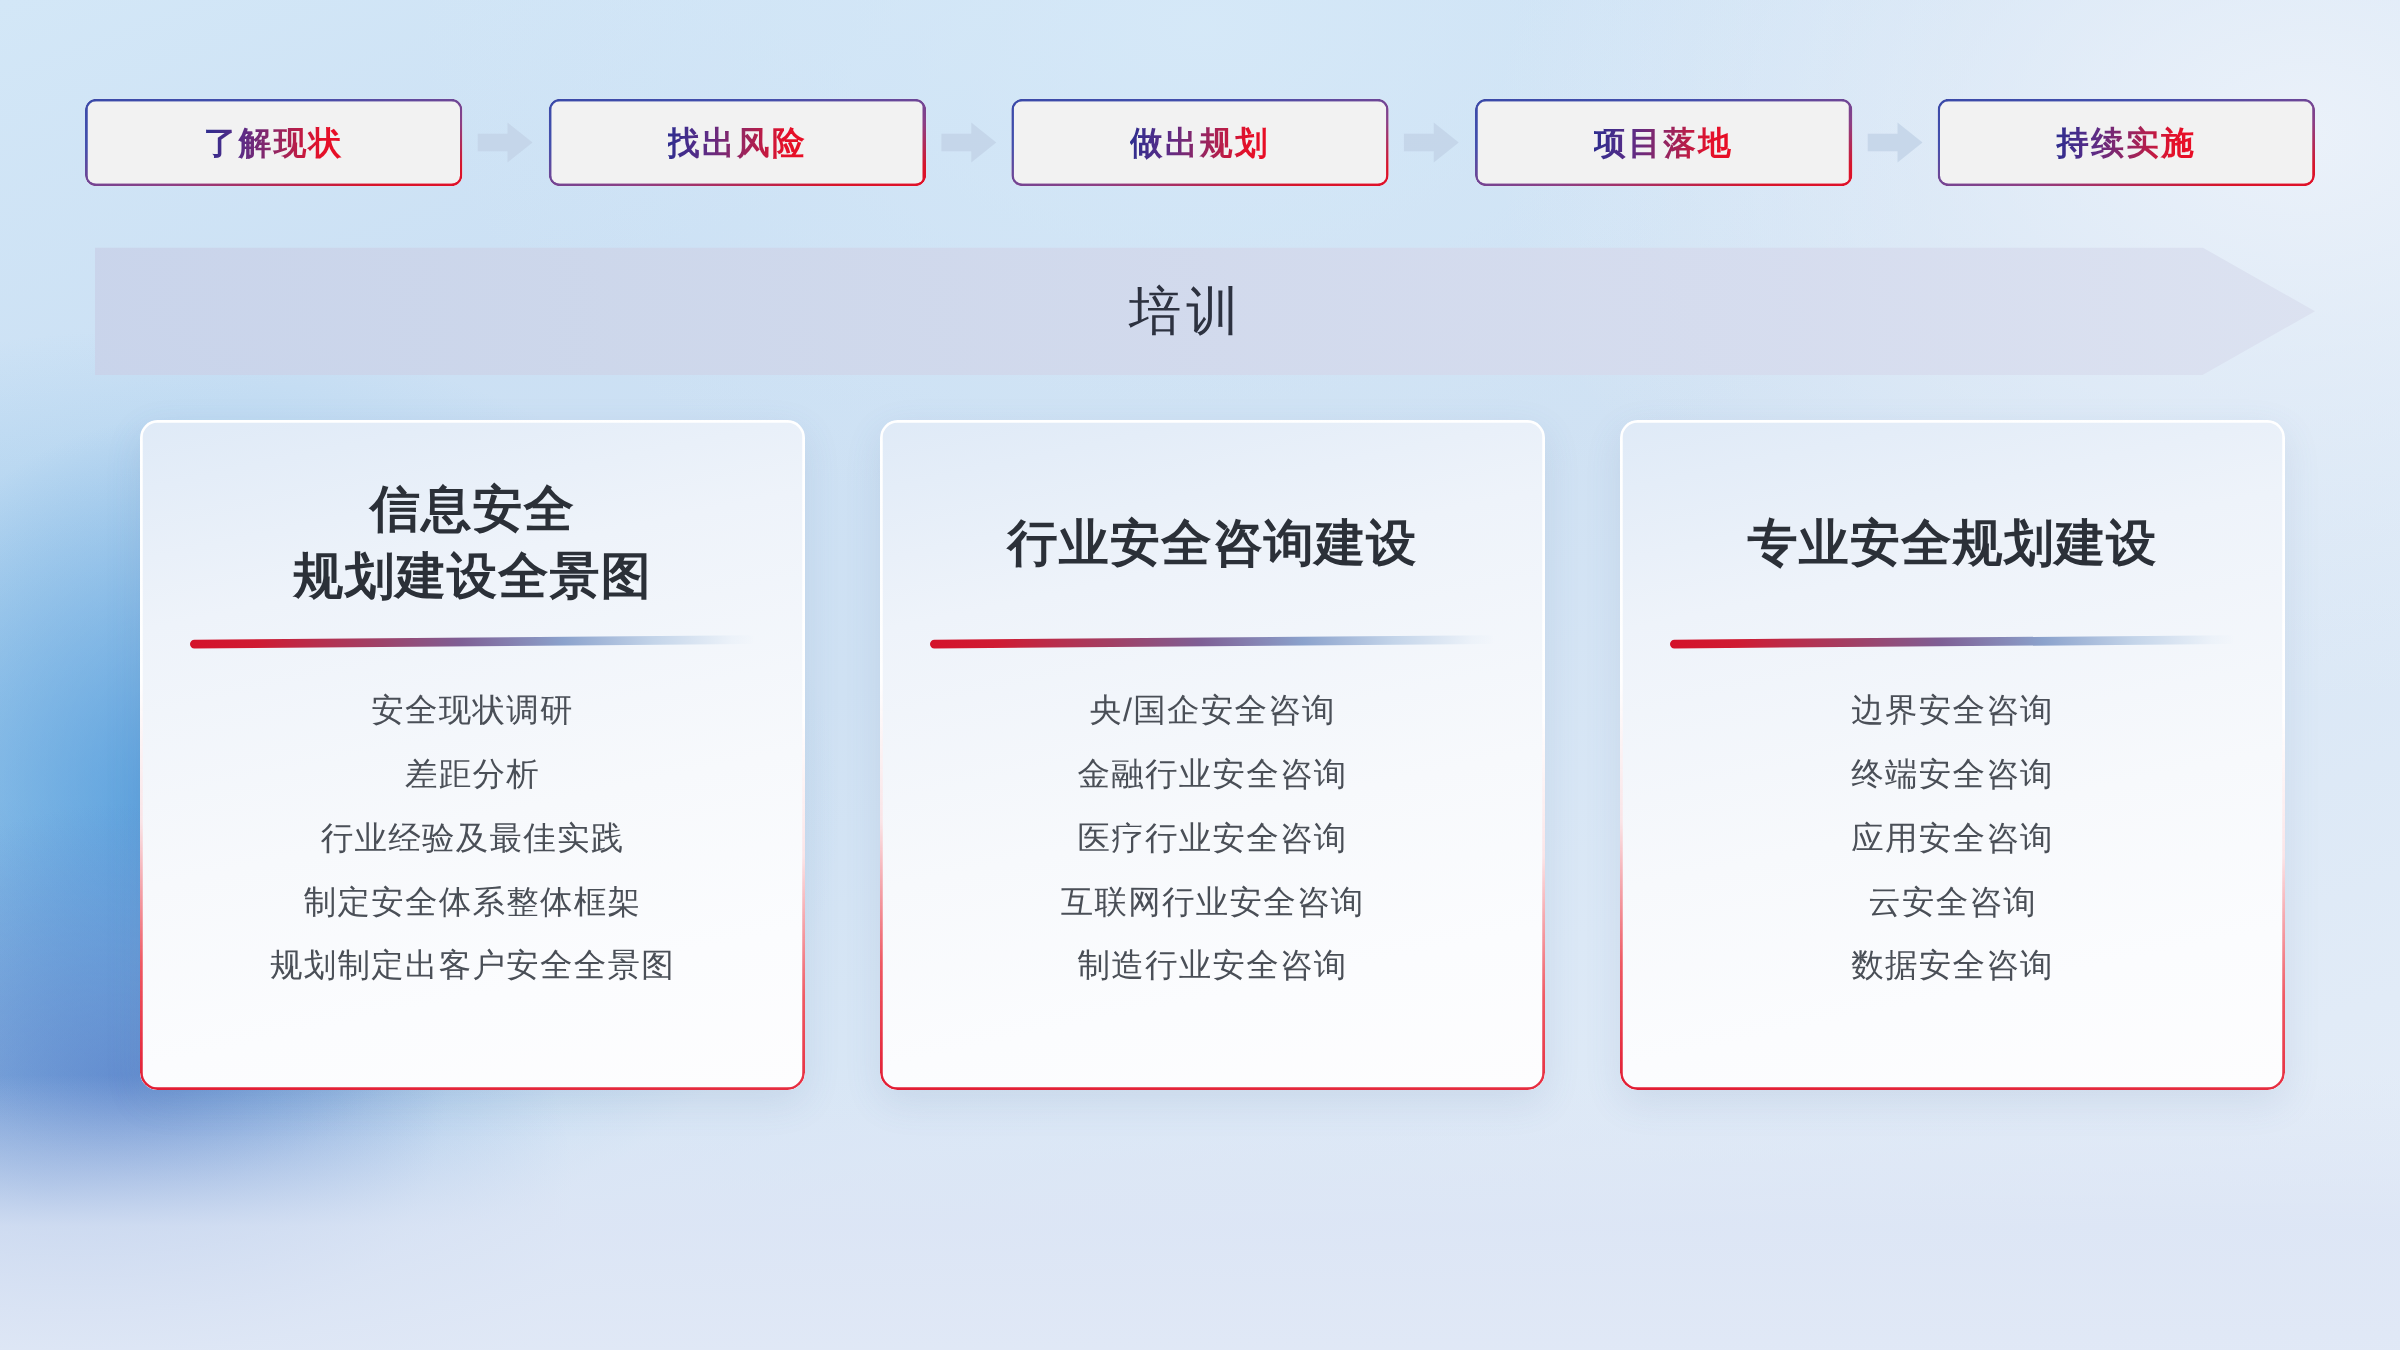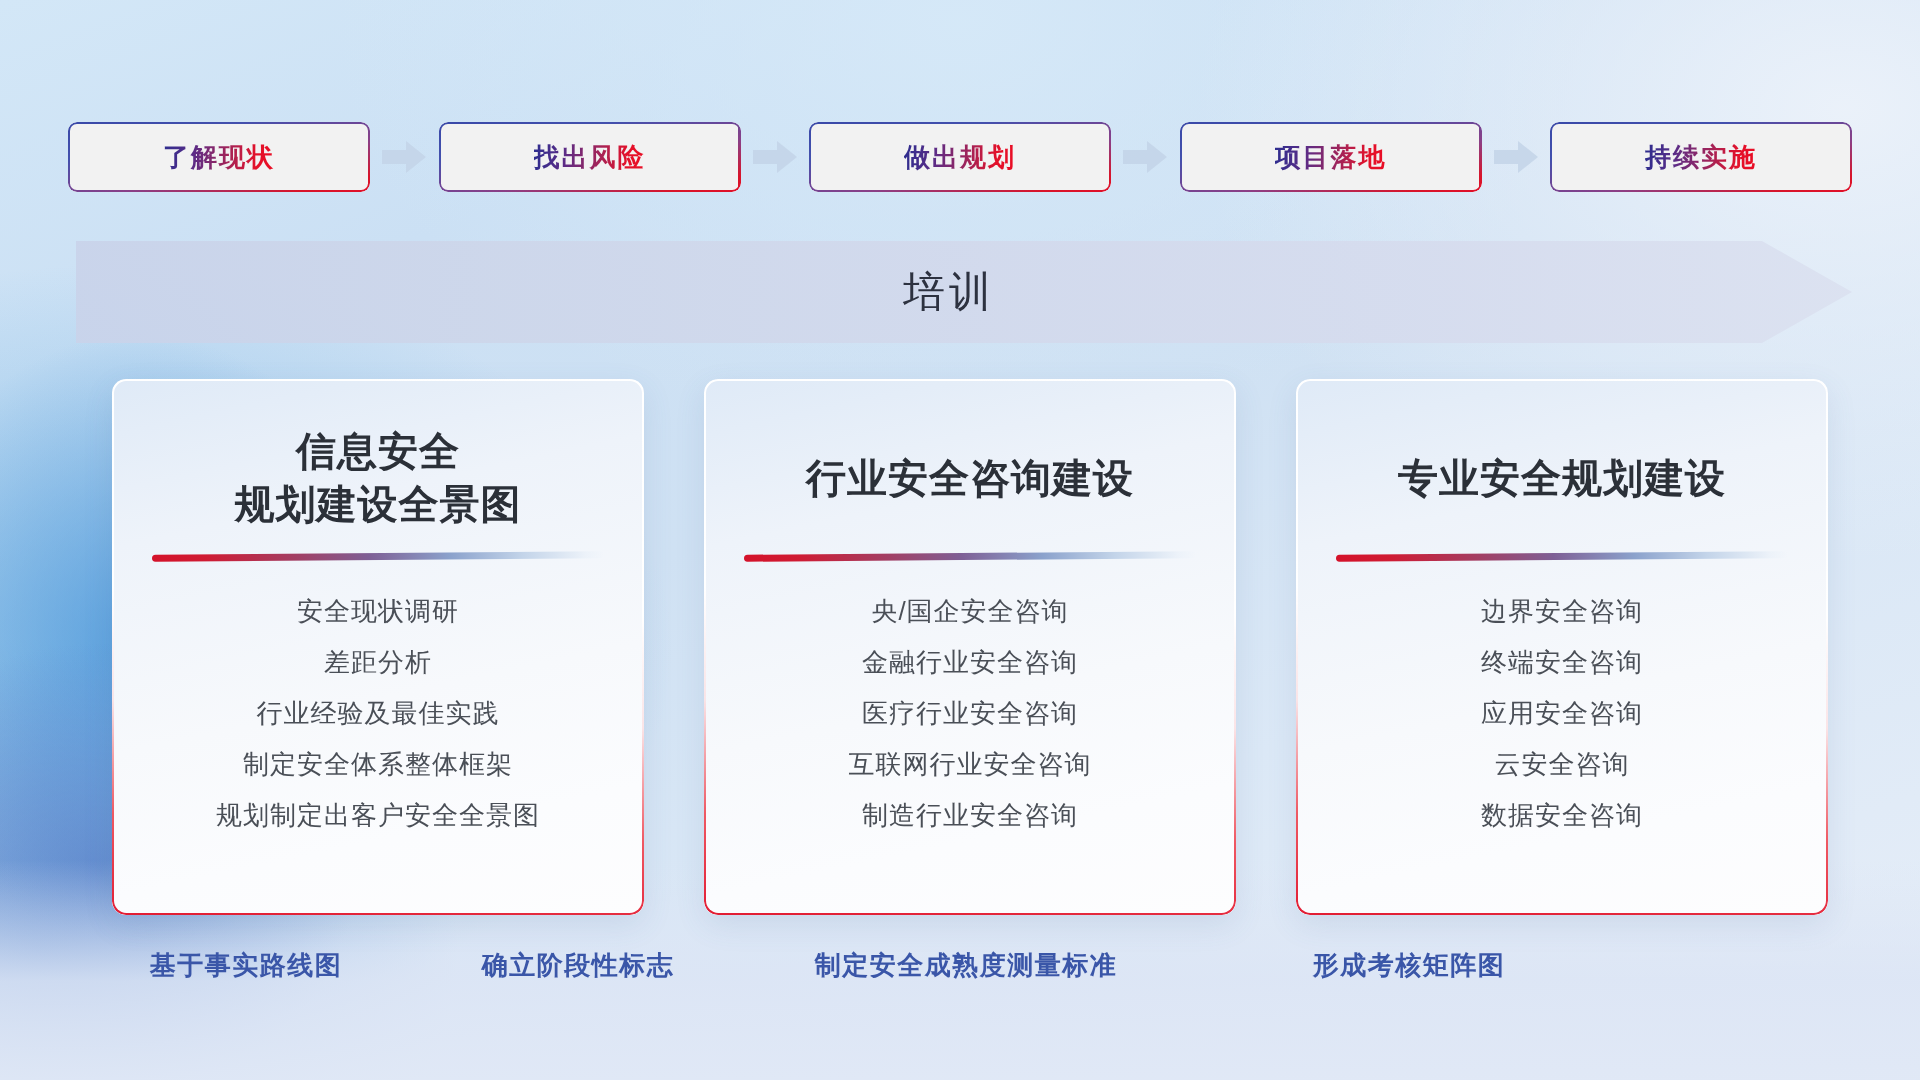--- a/index.html
+++ b/index.html
@@ -31,21 +31,21 @@
     position:absolute; left:-160px; top:640px; width:520px; height:460px;
     background: radial-gradient(ellipse at center, rgba(80,118,196,0.6) 0%, rgba(80,118,196,0.0) 70%);
     z-index:0;
   }
   .bg-sheen-bottom {
     position:absolute; left:0; right:0; bottom:0; height:220px;
     background: linear-gradient(180deg, rgba(223,232,246,0.0) 0%, rgba(220,229,245,0.85) 55%, rgba(224,232,246,0.95) 100%);
     z-index:0;
   }
 
-  .stage { position:absolute; inset:0; z-index:2;margin-top:43px; }
+  .stage { position:absolute; inset:0; z-index:2; }
 
   
   .steps {
     position:absolute;
     left:68px; top:78px; width:1784px; height:72px;
     display:flex; align-items:center;
   }
   .step-box {
     position:relative;
     flex: 0 0 auto;
@@ -258,20 +258,14 @@
         <div class="card-items">
           <div class="card-item">边界安全咨询</div>
           <div class="card-item">终端安全咨询</div>
           <div class="card-item">应用安全咨询</div>
           <div class="card-item">云安全咨询</div>
           <div class="card-item">数据安全咨询</div>
         </div>
       </div>
     </div>
 
-  <div class="footers" id="footers-row">
-      <div class="footer-label" style="left: 246px;">基于事实路线图</div>
-      <div class="footer-label" style="left: 578px;">确立阶段性标志</div>
-      <div class="footer-label" style="left: 966px;">制定安全成熟度测量标准</div>
-      <div class="footer-label" style="left: 1409px;">形成考核矩阵图</div>
-    </div>
 
 </div>
 
 </body></html>

